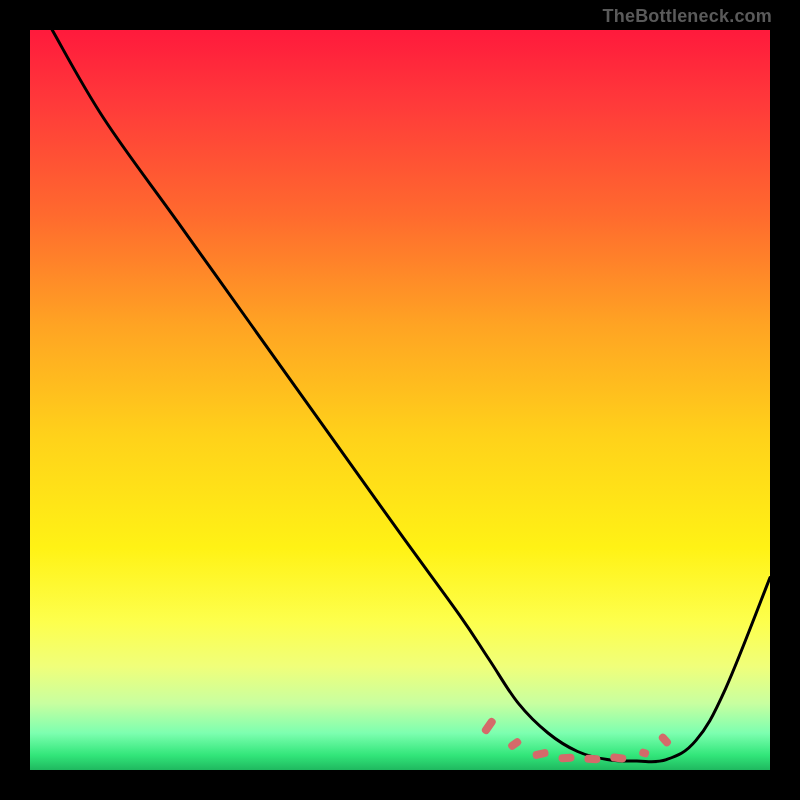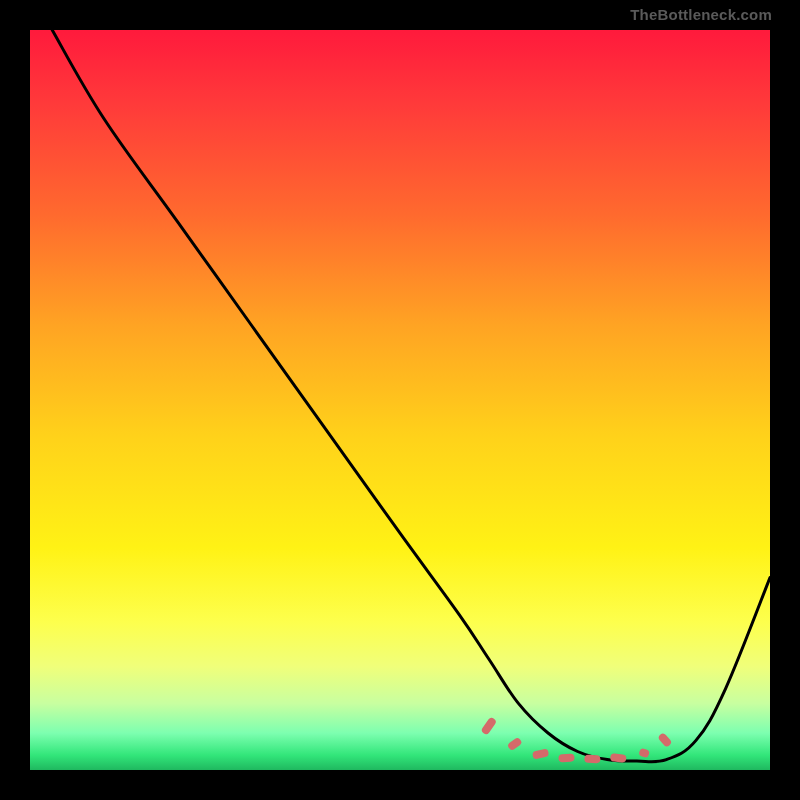--- a/index.html
+++ b/index.html
@@ -29,21 +29,21 @@
       #7dffb0 95%,
       #32e67a 98%,
       #1fb85f 100%
     );
   }
   .watermark {
     position: absolute;
     top: 6px;
     right: 28px;
     font-family: Arial, Helvetica, sans-serif;
-    font-size: 15px;
+    font-size: 18px;
     font-weight: bold;
     color: #5a5a5a;
     letter-spacing: 0.2px;
     user-select: none;
   }
   svg.curve {
     position: absolute;
     left: 0; top: 0;
     width: 740px; height: 740px;
     overflow: visible;

